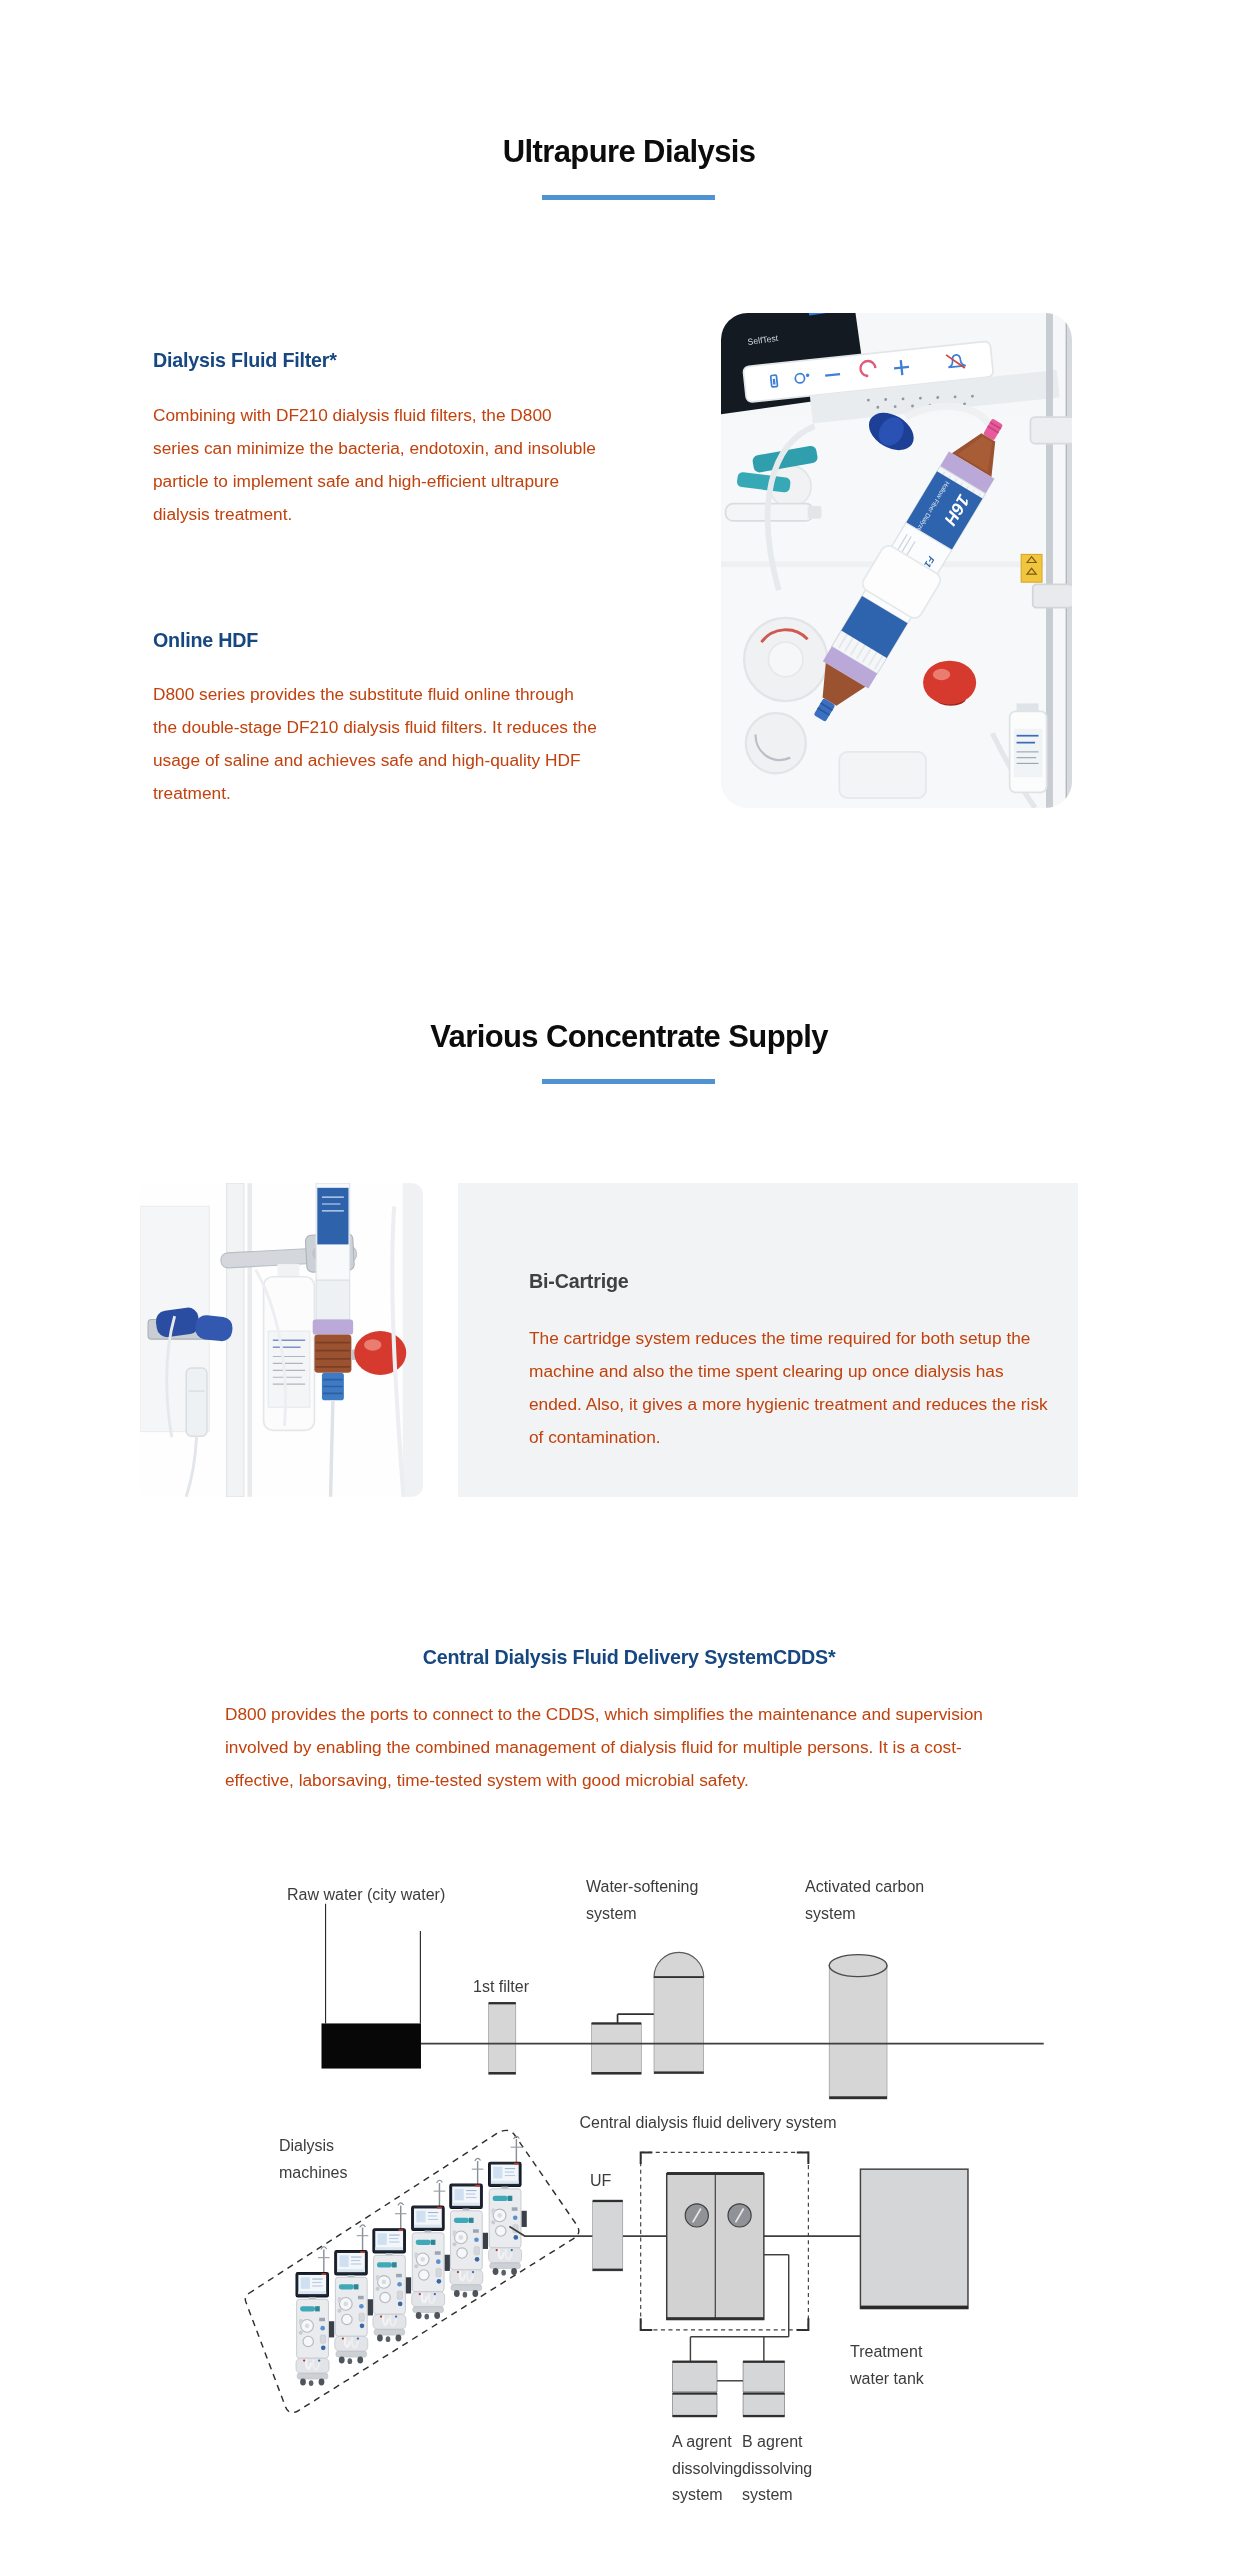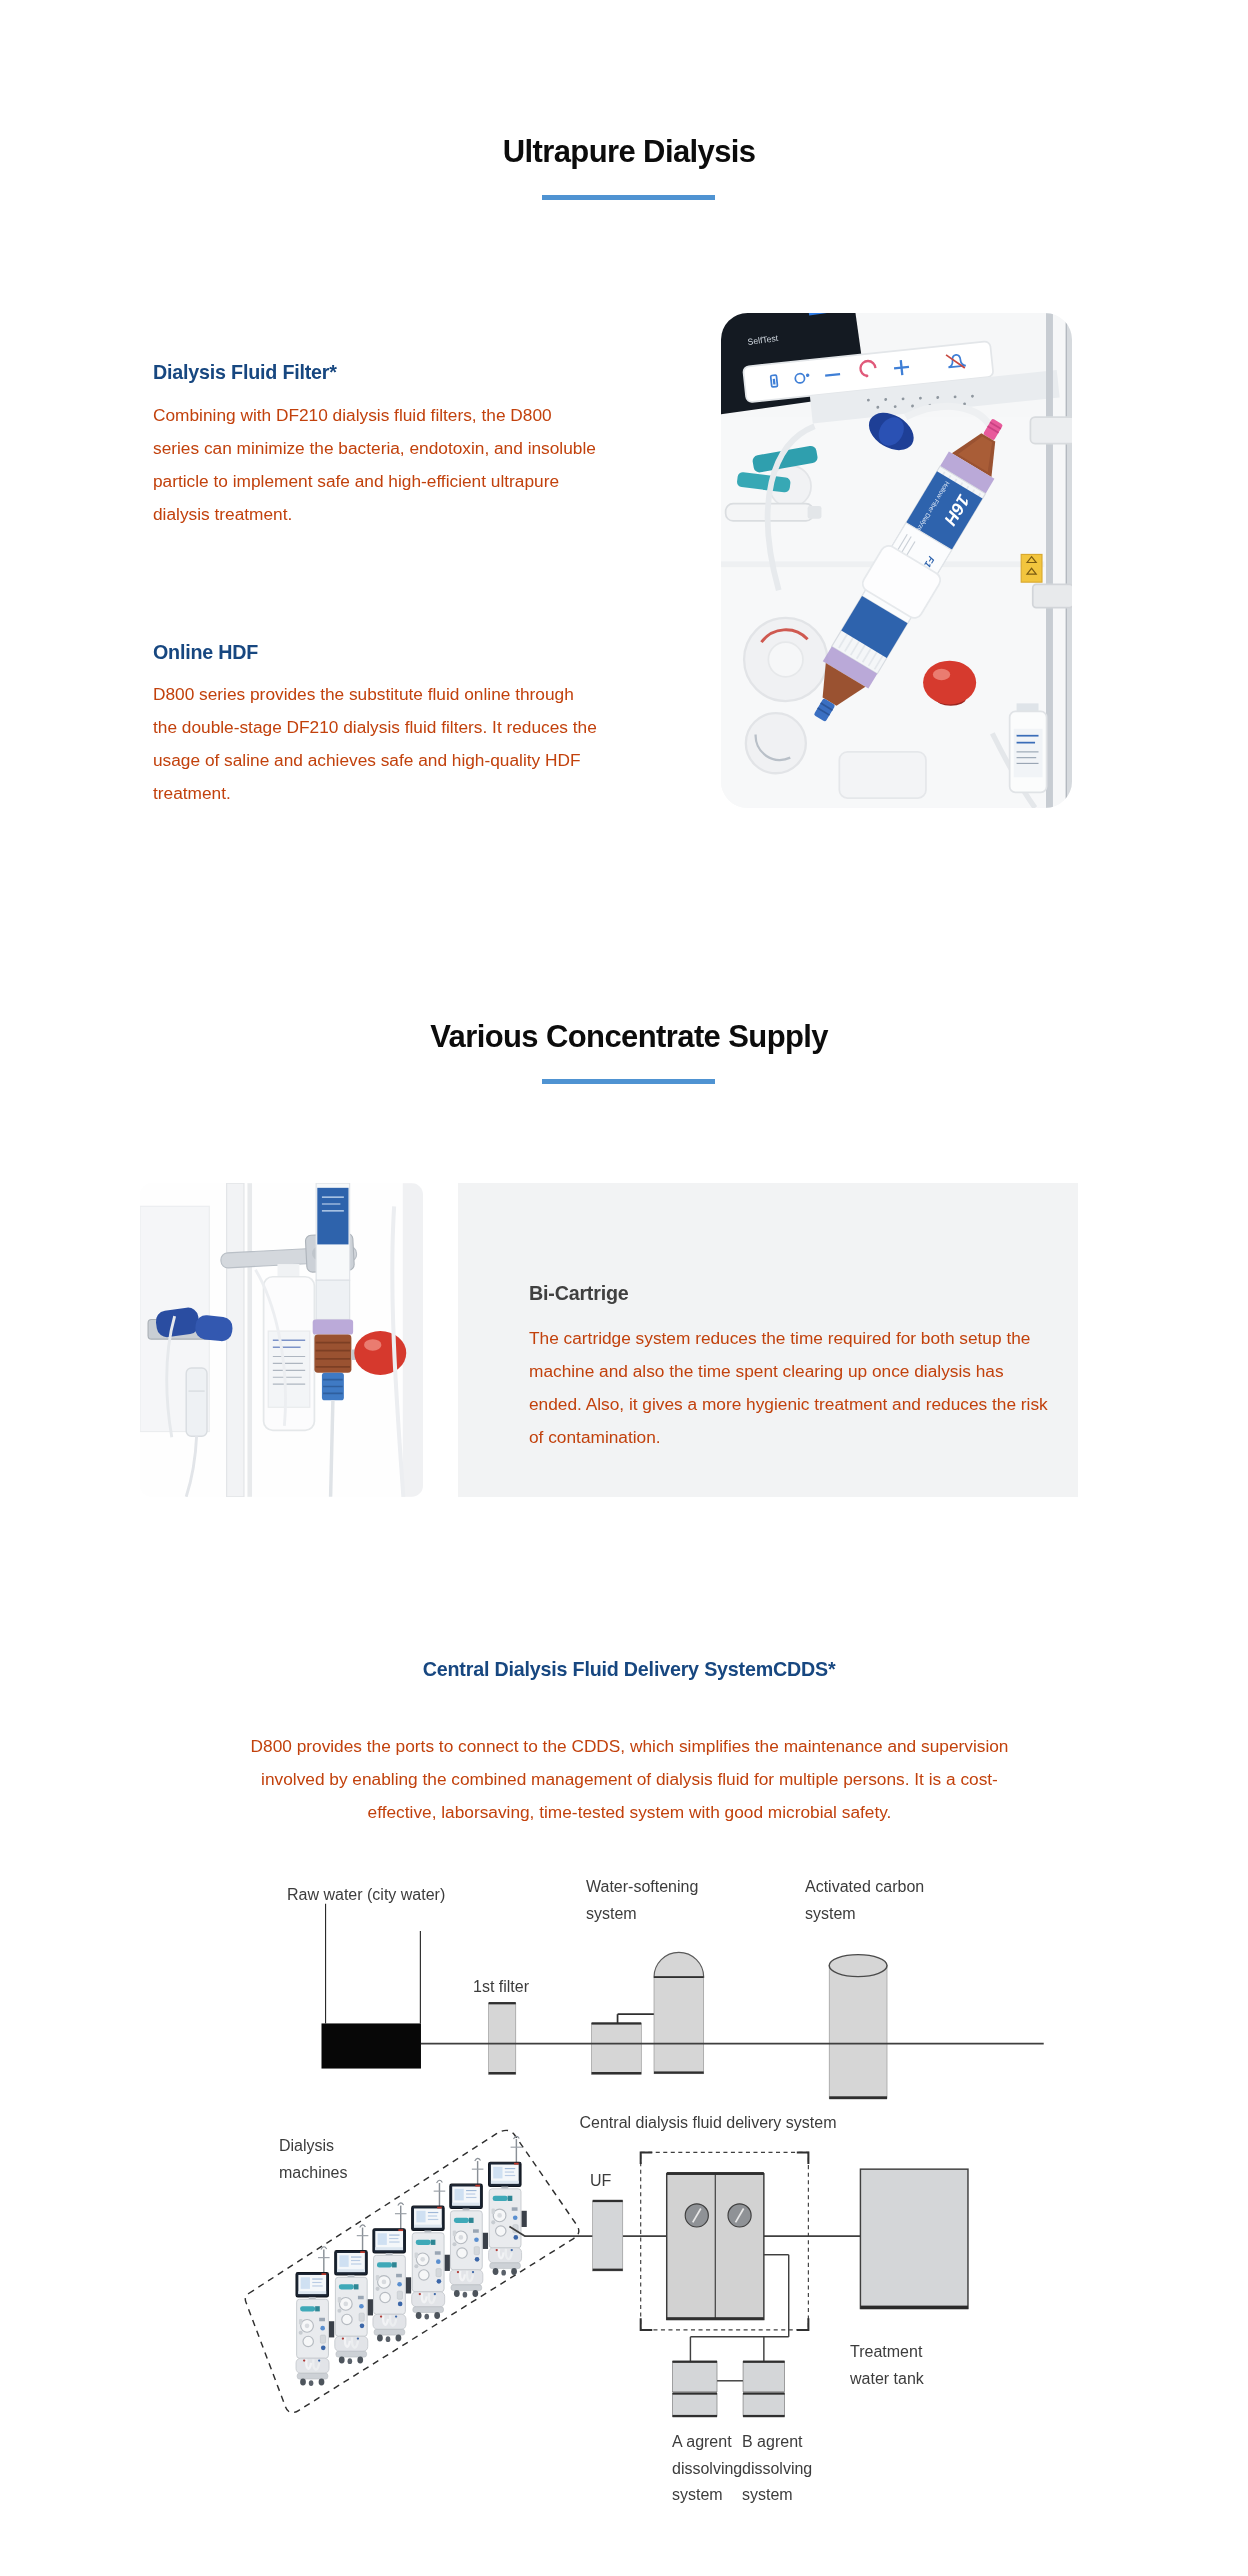--- a/index.html
+++ b/index.html
@@ -1,21 +1,21 @@
 <!DOCTYPE html>
 <html style="font-size:9.2px"><head>
 <meta charset="utf-8">
 <style>
   html,body{margin:0;padding:0;background:#ffffff;}
   body{font-family:"Liberation Sans", sans-serif; color:#1c1c1c;}
   #page{position:relative;width:1249px;height:2576px;background:#ffffff;overflow:hidden;}
   .abs{position:absolute;}
   .title{width:1249px;left:4.6px;text-align:center;font-size:31px;font-weight:700;color:#0c0c0c;letter-spacing:-0.6px;}
   .underline{width:173px;height:4.6px;left:542px;}
-  .h3{font-size:19.7px;font-weight:700;letter-spacing:-0.2px;margin-top:12px;}
+  .h3{font-size:19.7px;font-weight:700;letter-spacing:-0.2px;}
   .body-p{font-size:17.3px;line-height:33px;color:#c2410c;}
   .lbl{font-size:16px;line-height:26.6px;color:#3c3c3c;white-space:pre-line;}
   .card-img{border-radius:11.6px;overflow:hidden;}
   .photo1{border-radius:26.6px;overflow:hidden;}
   svg{display:block;}
 </style>
 </head>
 <body>
 
 <div id="page">
@@ -272,21 +272,21 @@
       </g>
     </svg>
   </div>
 
   <div class="abs" style="left:458px;top:1183px;width:620px;height:314px;background:#f2f3f4;">
     <div class="abs h3" style="left:71px;top:87px;color:#404040;">Bi-Cartrige</div>
     <div class="abs body-p" style="left:71px;top:139px;width:523px;">The cartridge system reduces the time required for both setup the machine and also the time spent clearing up once dialysis has ended. Also, it gives a more hygienic treatment and reduces the risk of contamination.</div>
   </div>
 
   <div class="abs h3" style="left:4.6px;top:1646px;width:1249px;text-align:center;color:#174780;">Central Dialysis Fluid Delivery SystemCDDS*</div>
-  <div class="abs body-p" style="left:225px;top:1698px;width:809px;text-align:center;margin-top:32px;">D800 provides the ports to connect to the CDDS, which simplifies the maintenance and supervision involved by enabling the combined management of dialysis fluid for multiple persons. It is a cost- effective, laborsaving, time-tested system with good microbial safety.</div>
+  <div class="abs body-p" style="left:225px;top:1698px;width:809px;">D800 provides the ports to connect to the CDDS, which simplifies the maintenance and supervision involved by enabling the combined management of dialysis fluid for multiple persons. It is a cost- effective, laborsaving, time-tested system with good microbial safety.</div>
 
   <div class="abs lbl" style="left:287px;top:1882px;">Raw water (city water)</div>
   <div class="abs lbl" style="left:586px;top:1874px;">Water-softening
 system</div>
   <div class="abs lbl" style="left:805px;top:1874px;">Activated carbon
 system</div>
   <div class="abs lbl" style="left:473px;top:1974px;">1st filter</div>
   <div class="abs lbl" style="left:552px;top:2110px;width:312px;text-align:center;">Central dialysis fluid delivery system</div>
   <div class="abs lbl" style="left:279px;top:2133px;">Dialysis
 machines</div>

